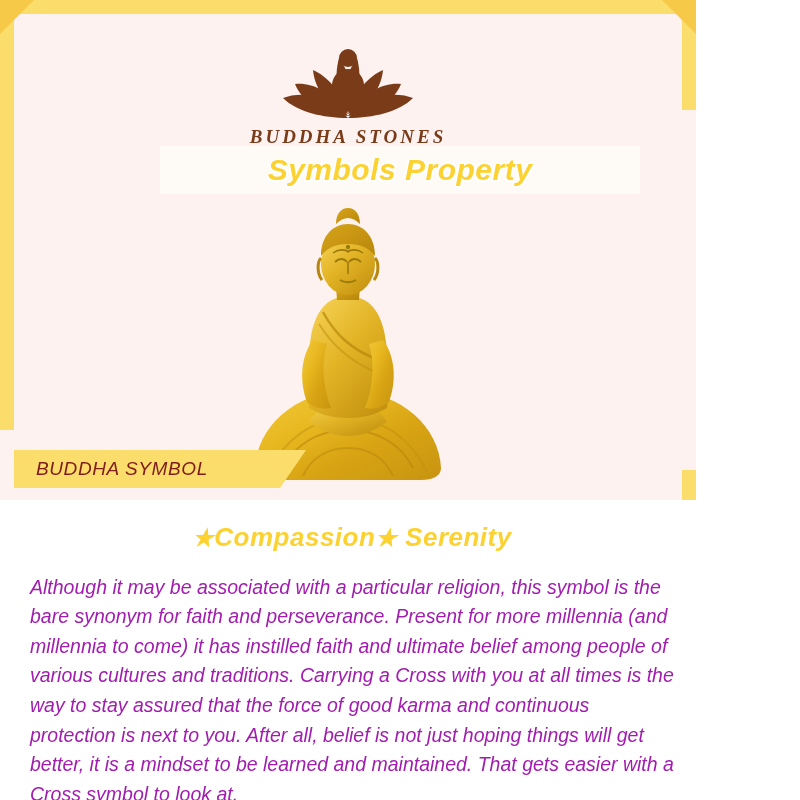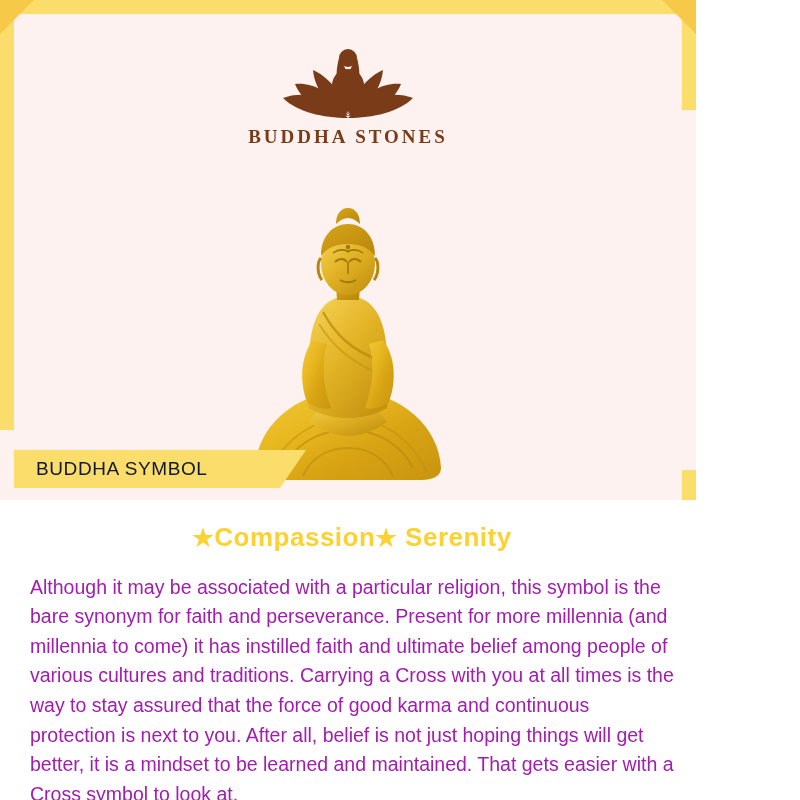--- a/index.html
+++ b/index.html
@@ -13,20 +13,21 @@
     background: #ffffff;
     overflow: hidden;
   }
 
   .page {
     position: relative;
     width: 696px;
     height: 800px;
     background: #fdf2f0;
     overflow: hidden;
+    font-style: italic;
   }
 
   
   .corner {
     position: absolute;
     background: #fbdd6b;
     z-index: 1;
   }
   .corner-tl-h { left: 0; top: 0; width: 400px; height: 14px; }
   .corner-tl-v { left: 0; top: 0; width: 14px; height: 430px; }
@@ -128,21 +129,21 @@
     min-width: 230px;
     background: #fbdd6b;
     display: flex;
     align-items: center;
     padding-left: 22px;
     padding-right: 40px;
     clip-path: polygon(0 0, 100% 0, calc(100% - 26px) 100%, 0 100%);
     z-index: 4;
   }
   .ribbon-text {
-    color: #0f172a;
+    color: #7f1d1d;
     font-size: 19px;
     letter-spacing: 0.6px;
   }
 
   
   .content {
     position: absolute;
     left: 0; right: 0;
     top: 500px;
     bottom: 0;
@@ -206,20 +207,23 @@
           <path d="M95 47 C86 47 80 54 79 62 C79 66 82 69 86 69 L104 69 C108 69 111 66 111 62 C110 54 104 47 95 47 Z"></path>
           <path d="M72 64 C64 68 60 74 62 79 C65 83 72 82 78 78 L88 72 L84 66 Z"></path>
           <path d="M118 64 C126 68 130 74 128 79 C125 83 118 82 112 78 L102 72 L106 66 Z"></path>
           <path d="M74 80 C74 76 82 73 95 73 C108 73 116 76 116 80 C116 84 108 86 95 86 C82 86 74 84 74 80 Z"></path>
         </g>
       </svg>
     </span>
     <div class="brand-name">BUDDHA STONES</div>
   </div>
 
+  <div class="title-banner">
+    <span class="title-text">Symbols Property</span>
+  </div>
 
   <div class="hero">
     <span>
       <svg width="250" height="300" viewBox="0 0 250 300" xmlns="http://www.w3.org/2000/svg">
         <defs>
           <linearGradient id="gold" x1="0" y1="0" x2="1" y2="1">
             <stop offset="0%" stop-color="#f2c93a"></stop>
             <stop offset="35%" stop-color="#e8b820"></stop>
             <stop offset="60%" stop-color="#d9a514"></stop>
             <stop offset="100%" stop-color="#c89410"></stop>

